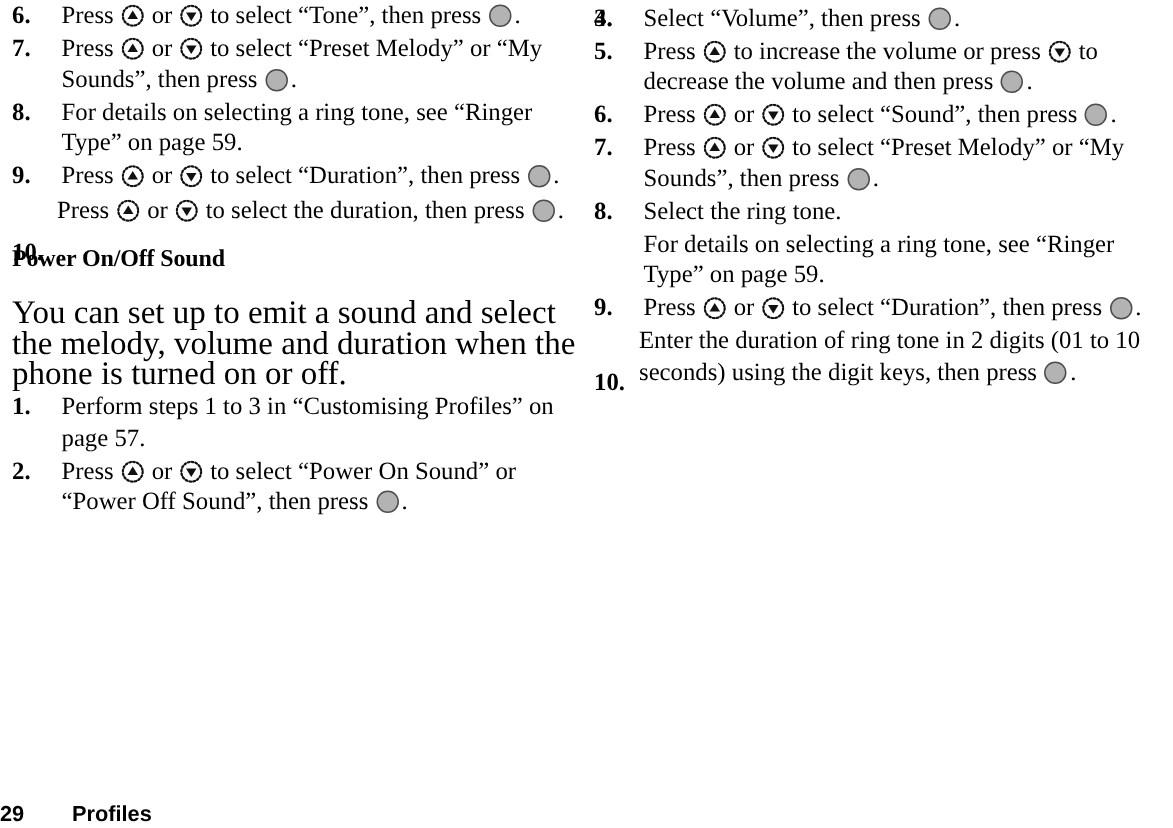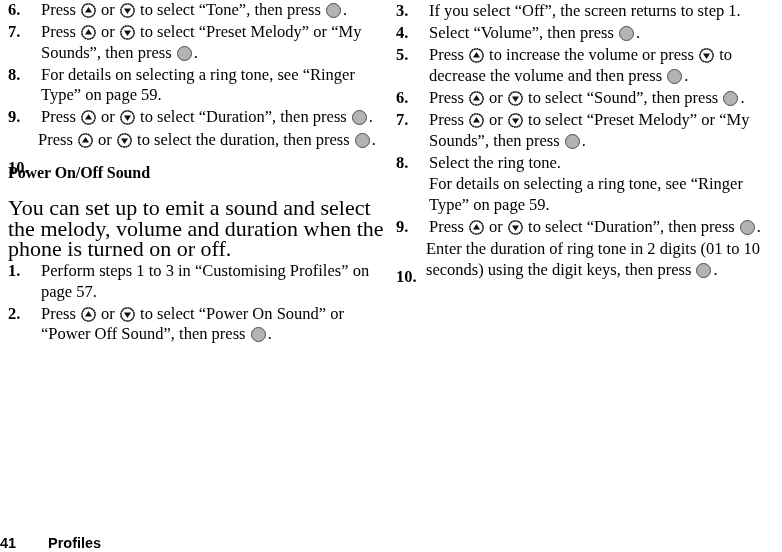--- a/index.html
+++ b/index.html
@@ -230,21 +230,20 @@
                   <path d="M7.5 11.0 L4.0 5.4 L11.0 5.4 Z" fill="#111111"></path>
                 </svg></span><span> to select “Power On Sound” or “Power Off Sound”, then press </span><span class="key key-select"></span><span>.</span></span>
           </li>
         </ol>
     </div>
 
     <div class="col col-right">
       <ol class="steps">
           <li class="step">
             <span class="step-num">3.</span>
-            <span class="cont"><span>If you select “Off”, the screen returns to step 1.</span></span>
           </li>
           <li class="step">
             <span class="step-num">4.</span>
             <span class="step-body"><span>Select “Volume”, then press </span><span class="key key-select"></span><span>.</span></span>
           </li>
           <li class="step">
             <span class="step-num">5.</span>
             <span class="step-body"><span>Press </span><span class="key key-nav"><svg viewBox="0 0 15 15" xmlns="http://www.w3.org/2000/svg">
                   <circle cx="7.5" cy="7.5" r="6.6" fill="none" stroke="#111111" stroke-width="1.5" stroke-dasharray="1.1 1.5" stroke-linecap="round"></circle>
                   <path d="M7.5 4.0 L11.0 9.6 L4.0 9.6 Z" fill="#111111"></path>
@@ -291,17 +290,17 @@
           <li class="step wide-num">
             <span class="step-num">10.</span>
             <span class="step-body"><span>Enter the duration of ring tone in 2 digits (01 to 10 seconds) using the digit keys, then press </span><span class="key key-select"></span><span>.</span></span>
           </li>
         </ol>
     </div>
 
   </div>
 
   <div class="footer">
-    <span class="footer-page">41</span>
+    <span class="footer-page">29</span>
     <span class="footer-title">Profiles</span>
   </div>
 
 </div>
 
 </body></html>

